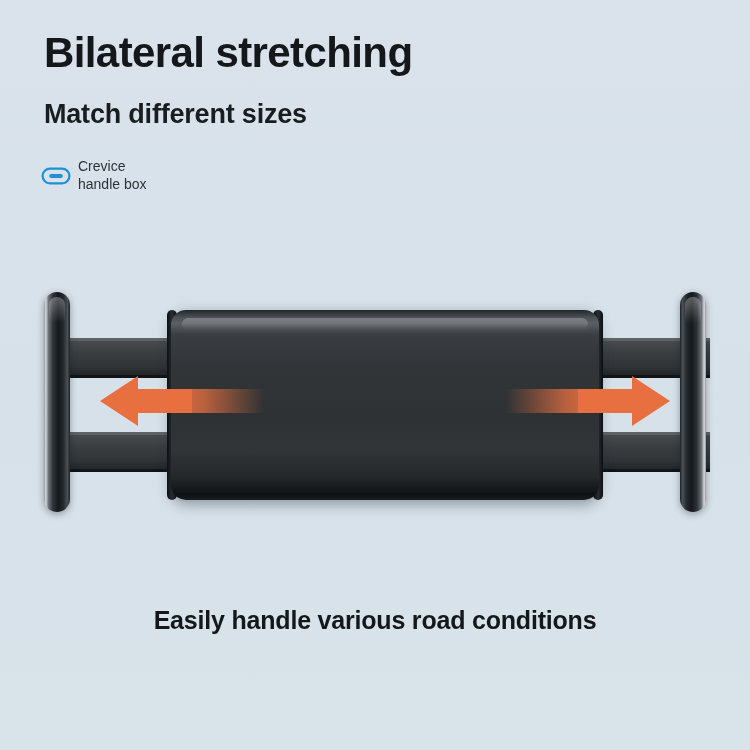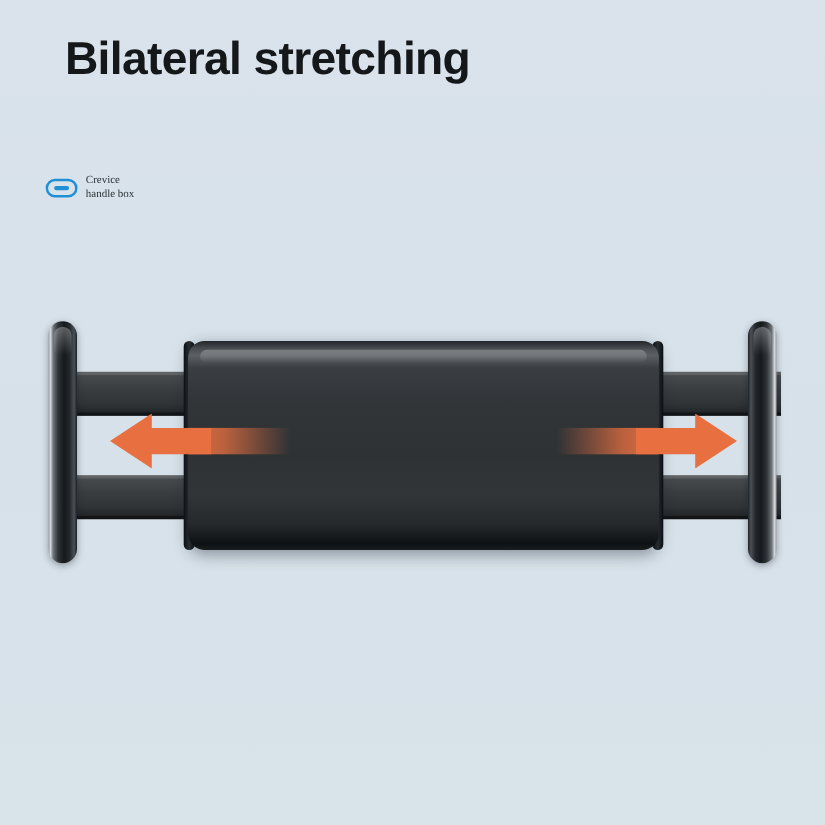--- a/index.html
+++ b/index.html
@@ -25,21 +25,20 @@
   .title {
     position: absolute;
     left: 44px;
     top: 30px;
     font-size: 42px;
     font-weight: 700;
     letter-spacing: -0.6px;
     color: #15181b;
     line-height: 1.08;
     white-space: nowrap;
-    margin-left: 15px;
   }
   .subtitle {
     position: absolute;
     left: 44px;
     top: 100px;
     font-size: 27px;
     font-weight: 700;
     letter-spacing: -0.2px;
     color: #1a1d20;
     line-height: 1.1;
@@ -55,26 +54,25 @@
     align-items: center;
     gap: 7px;
   }
   .badge-icon {
     width: 30px;
     height: 20px;
     display: block;
     flex: none;
   }
   .badge-text {
-    font-size: 10px;
+    font-size: 14px;
     line-height: 1.25;
     color: #2c3338;
     font-weight: 400;
     white-space: nowrap;
-    font-family: Liberation Serif, serif;
   }
   .badge-text .l2 { display: block; }
 
   
   .product {
     position: absolute;
     left: 0;
     top: 0;
     width: 750px;
     height: 750px;
@@ -227,20 +225,21 @@
     color: #15181b;
   }
 </style>
 </head>
 <body>
 
 <div class="stage">
 
   <div class="title">Bilateral stretching</div>
 
+  <div class="subtitle">Match different sizes</div>
 
   <div class="badge">
     <svg class="badge-icon" viewBox="0 0 30 20">
       <rect x="1.6" y="2.6" width="26.8" height="14.8" rx="7.4" ry="7.4" fill="none" stroke="#1f8fd6" stroke-width="2.2"></rect>
       <rect x="8.2" y="8" width="13.6" height="4" rx="2" ry="2" fill="#1f8fd6"></rect>
     </svg>
     <div class="badge-text">
       <span class="l1">Crevice</span>
       <span class="l2">handle box</span>
     </div>
@@ -267,14 +266,15 @@
     <svg class="arrow left" viewBox="0 0 92 50">
       <polygon points="0,25 38,0 38,13 92,13 92,37 38,37 38,50" fill="#e87040"></polygon>
     </svg>
 
     <svg class="arrow right" viewBox="0 0 92 50">
       <polygon points="92,25 54,0 54,13 0,13 0,37 54,37 54,50" fill="#e87040"></polygon>
     </svg>
 
   </div>
 
+  <div class="caption">Easily handle various road conditions</div>
 
 </div>
 
 </body></html>

